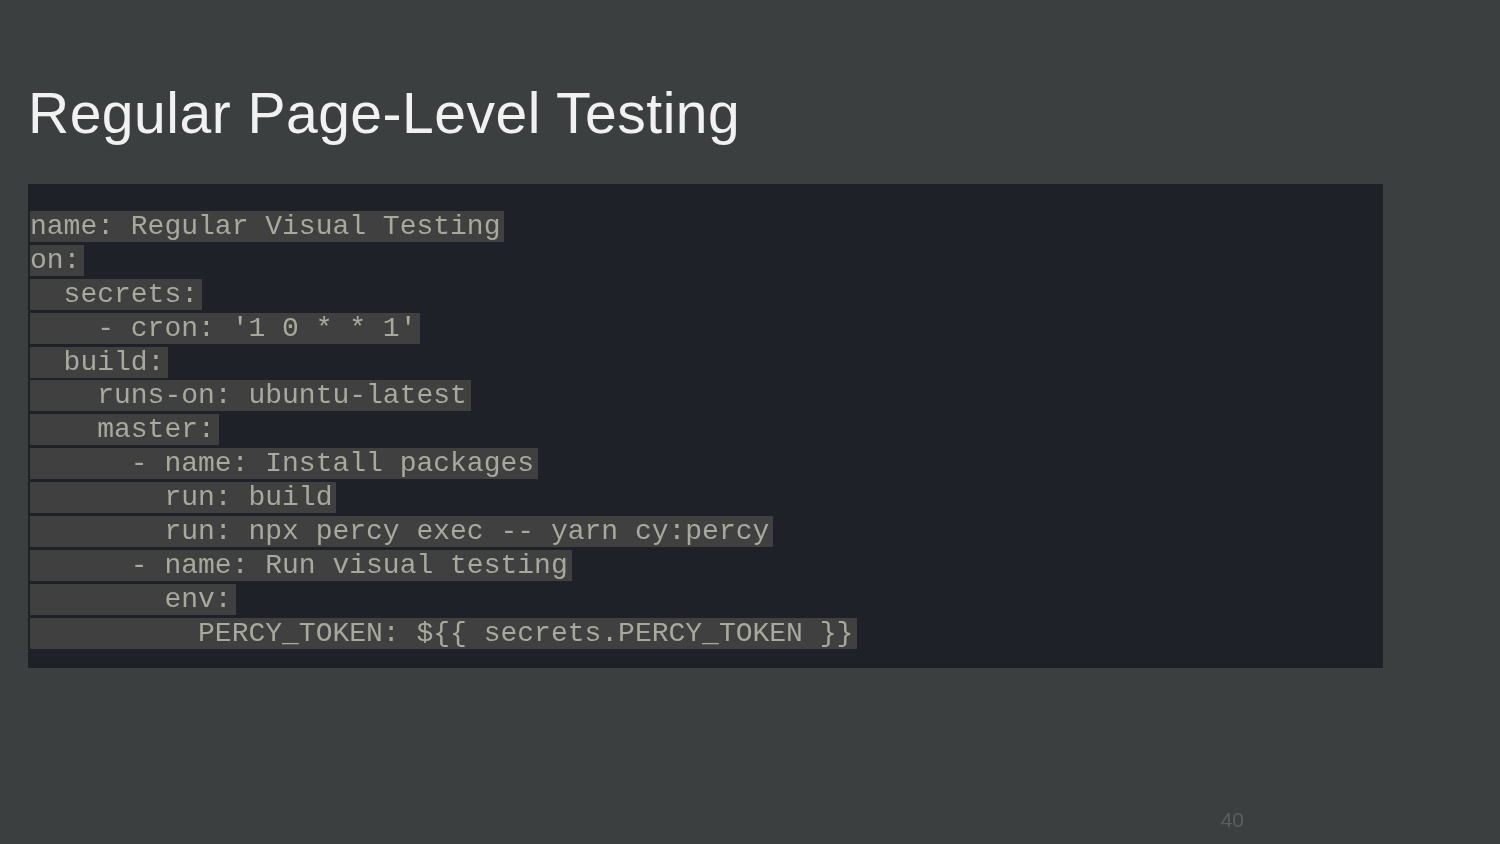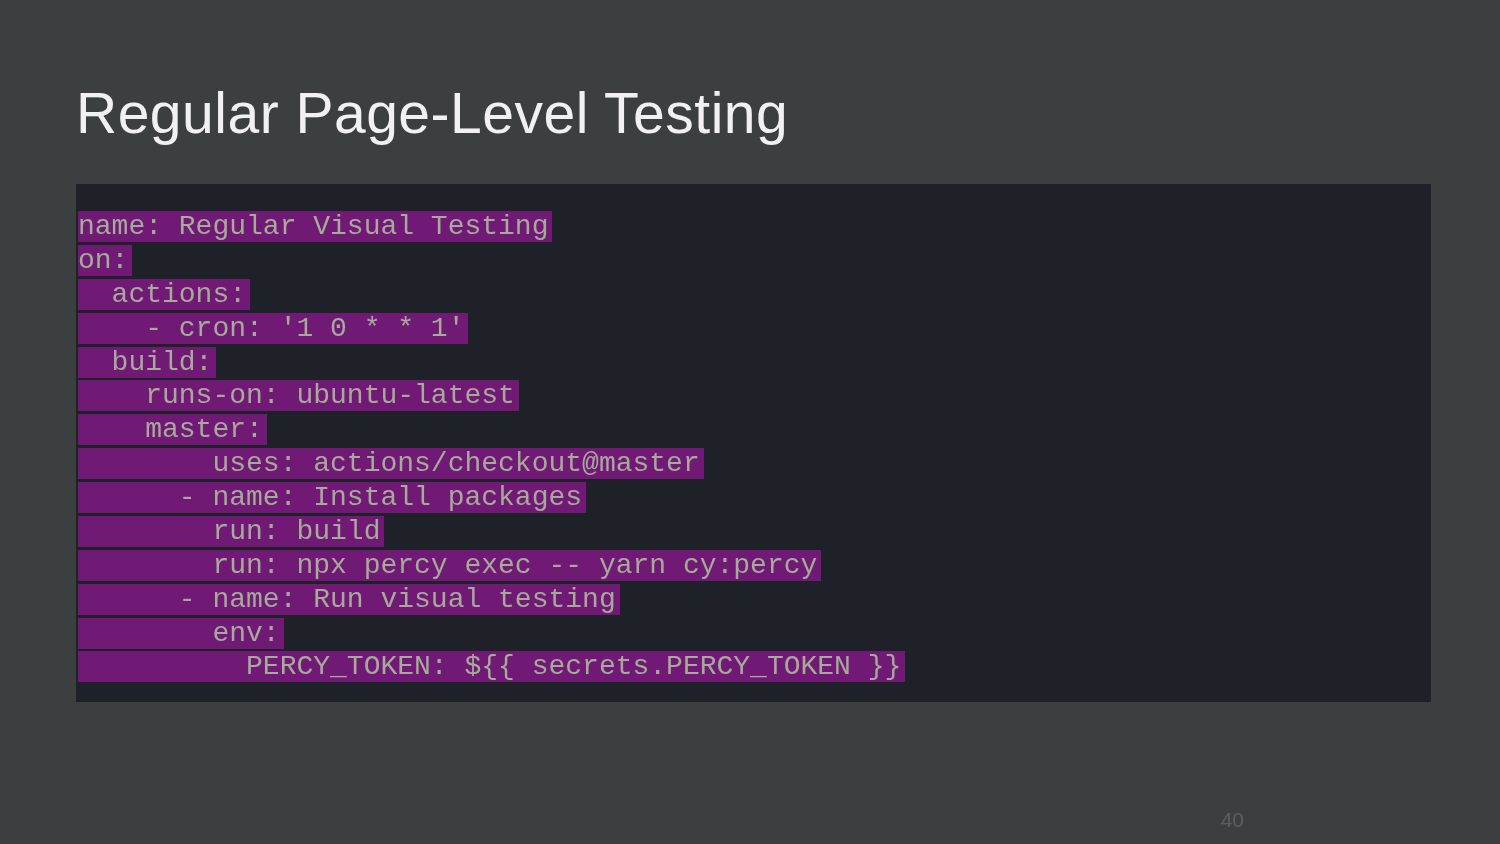--- a/index.html
+++ b/index.html
@@ -7,21 +7,21 @@
     width: 1500px;
     height: 844px;
     background: #3b3f40;
     font-family: Arial, Helvetica, sans-serif;
     overflow: hidden;
   }
   .slide {
     position: relative;
     width: 1256px;
     height: 844px;
-    padding: 80px 65px 50px 76px;
+    padding: 80px 65px 50px 28px;
   }
   .title {
     color: #f1f1f1;
     font-size: 57px;
     font-weight: 400;
     letter-spacing: 0.5px;
     margin-bottom: 38px;
   }
   .code-block {
     background: #1e2127;
@@ -31,47 +31,46 @@
   .code-line {
     display: block;
     font-family: "Courier New", Courier, monospace;
     font-size: 28px;
     color: #a7a99a;
     line-height: 1.21;
     white-space: pre;
     padding-left: 2px;
   }
   .code-line span.hl {
-    background: #701a75;
+    background: #404040;
     padding: 0 4px 0 0;
   }
   .page-num {
     position: absolute;
     right: 12px;
     bottom: 12px;
     color: #5b5f60;
     font-size: 21px;
     font-family: Arial, Helvetica, sans-serif;
   }
 </style>
 </head>
 <body>
 
 <div class="slide">
   <h1 class="title">Regular Page-Level Testing</h1>
 
   <div class="code-block">
     <div class="code-line"><span class="hl">name: Regular Visual Testing</span></div>
     <div class="code-line"><span class="hl">on:</span></div>
-    <div class="code-line"><span class="hl">  actions:</span></div>
+    <div class="code-line"><span class="hl">  secrets:</span></div>
     <div class="code-line"><span class="hl">    - cron: '1 0 * * 1'</span></div>
     <div class="code-line"><span class="hl">  build:</span></div>
     <div class="code-line"><span class="hl">    runs-on: ubuntu-latest</span></div>
     <div class="code-line"><span class="hl">    master:</span></div>
-    <div class="code-line"><span class="hl">        uses: actions/checkout@master</span></div>
     <div class="code-line"><span class="hl">      - name: Install packages</span></div>
     <div class="code-line"><span class="hl">        run: build</span></div>
     <div class="code-line"><span class="hl">        run: npx percy exec -- yarn cy:percy</span></div>
     <div class="code-line"><span class="hl">      - name: Run visual testing</span></div>
     <div class="code-line"><span class="hl">        env:</span></div>
     <div class="code-line"><span class="hl">          PERCY_TOKEN: ${{ secrets.PERCY_TOKEN }}</span></div>
   </div>
 
   <div class="page-num">40</div>
 </div>

